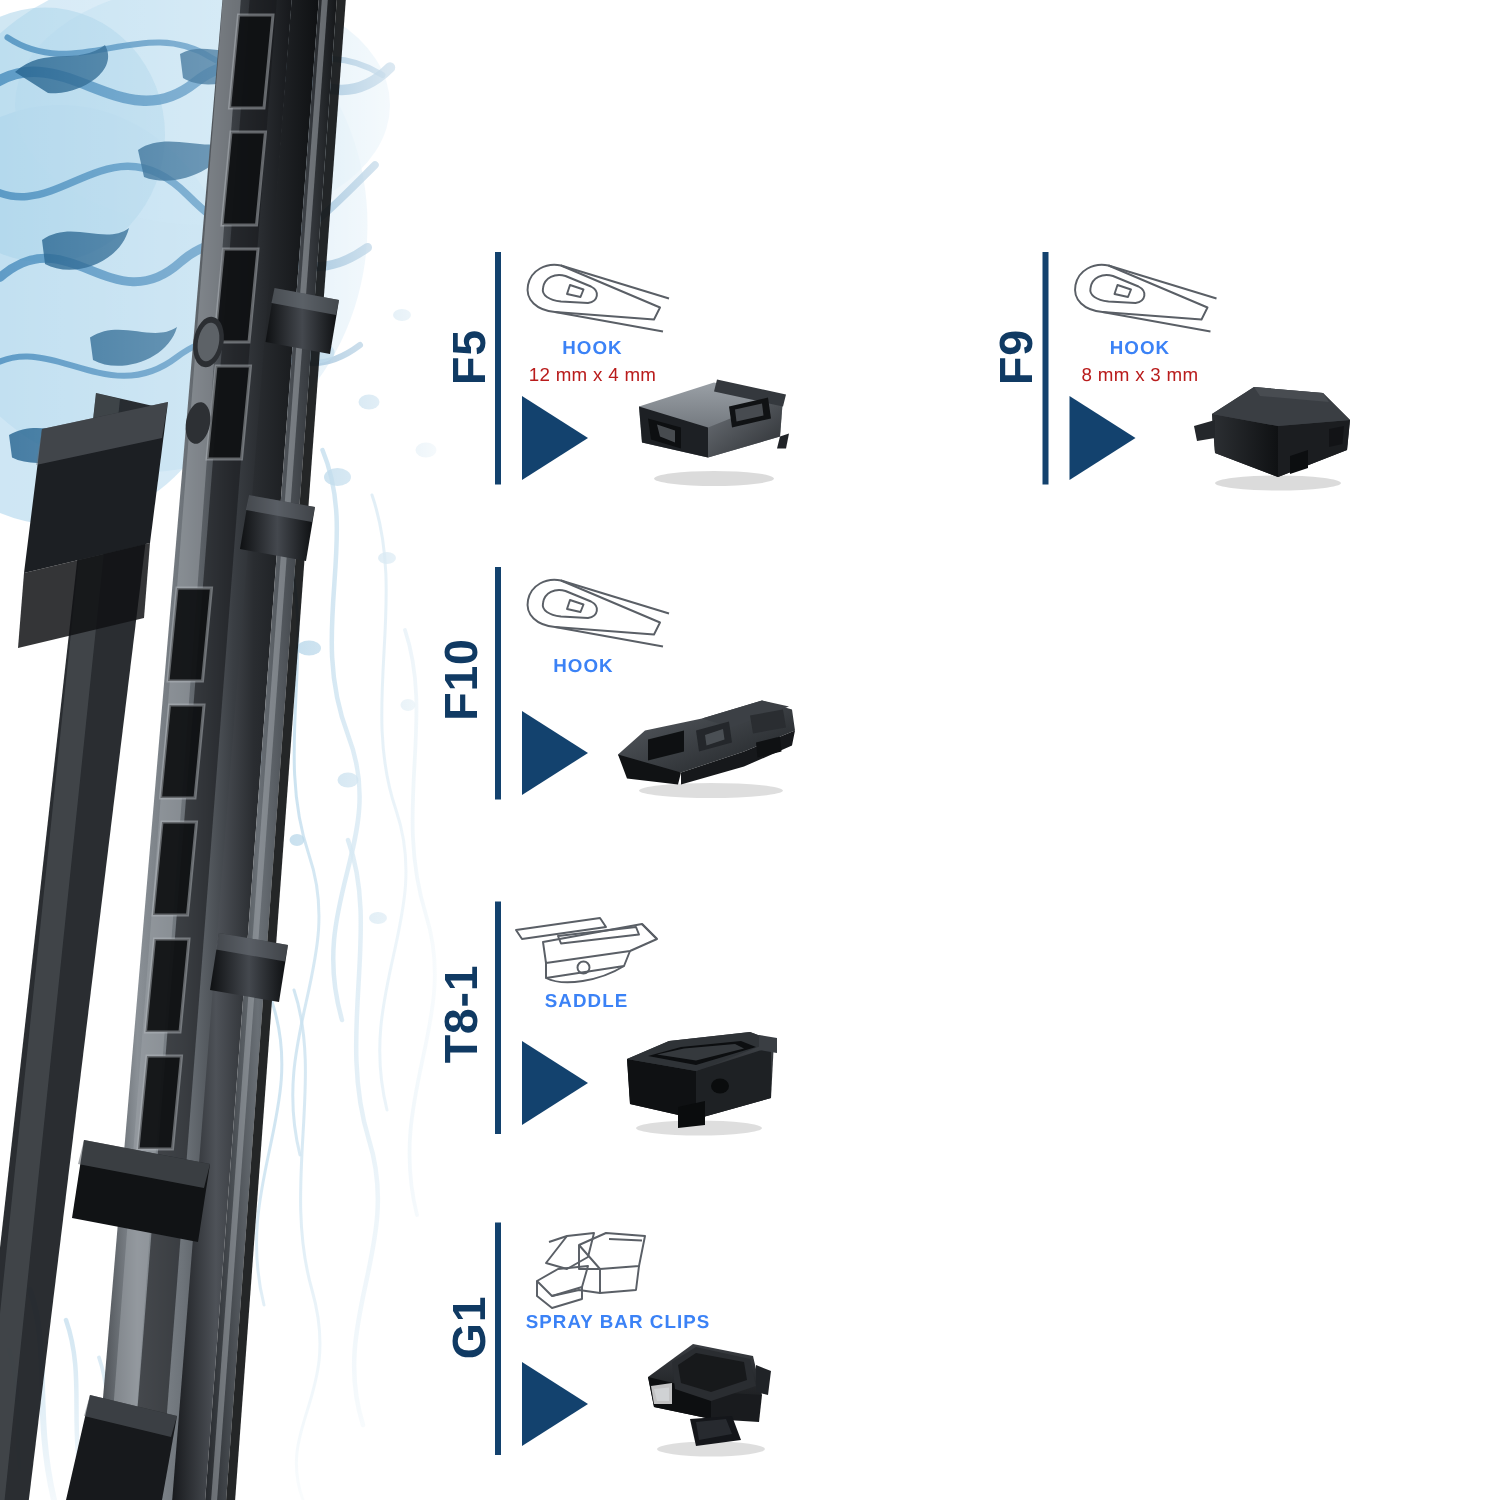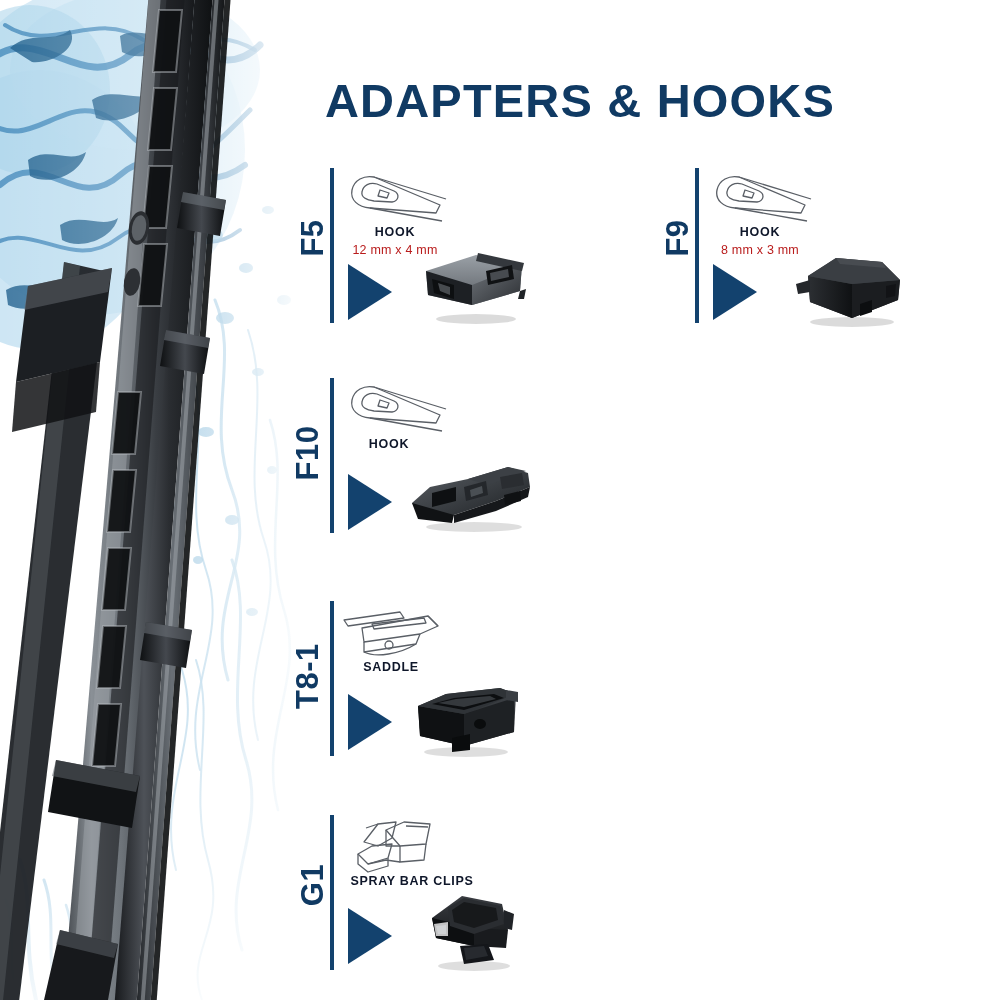--- a/index.html
+++ b/index.html
@@ -77,21 +77,21 @@
     position: absolute;
     width: 4px;
     background: #13426e;
   }
   .linedraw {
     position: absolute;
   }
   .type-label {
     position: absolute;
     text-align: center;
-    color: #0f172a;
+    color: #3b82f6;
     font-size: 12.5px;
     font-weight: bold;
     letter-spacing: 0.7px;
     white-space: nowrap;
     font-family: "Liberation Sans", sans-serif;
   }
   .dim-label {
     position: absolute;
     text-align: center;
     color: #b91c1c;
@@ -288,21 +288,20 @@
       <ellipse cx="139" cy="228" rx="13" ry="7" fill="#787e84" opacity="0.65" transform="rotate(-80 139 228)"></ellipse>
       <ellipse cx="132" cy="282" rx="14" ry="8" fill="#2d3034" transform="rotate(-80 132 282)"></ellipse>
 
       <polygon points="60,930 118,944 108,1000 44,1000" fill="#17191c"></polygon>
       <polygon points="60,930 118,944 114,958 56,944" fill="#60666c" opacity="0.5"></polygon>
     </svg>
   </div>
 
   <div class="content">
 
-    <div class="page-title">ADAPTERS &amp; HOOKS</div>
 
     <div class="section" style="left:0px; top:165px; width:340px; height:175px;">
       <div class="code-label" style="left:-35px; top:55px;">F5</div>
       <div class="divider" style="left:30px; top:3px; height:155px;"></div>
 
       <svg class="linedraw" style="left:36px; top:3px;" width="118" height="58" viewBox="0 0 118 58">
         <g fill="none" stroke="#5a5f66" stroke-width="1.3" stroke-linejoin="round">
           <path d="M16 22 C 18 12, 28 7, 38 9 L 104 37 L 100 45 L 34 40 C 22 39, 14 32, 16 22 Z"></path>
           <path d="M26 24 C 27 17, 34 14, 41 16 L 58 23 C 64 26, 63 33, 56 34 L 38 33 C 30 32, 25 29, 26 24 Z"></path>
           <path d="M44 22 L 53 25 L 51 30 L 42 28 Z"></path>

